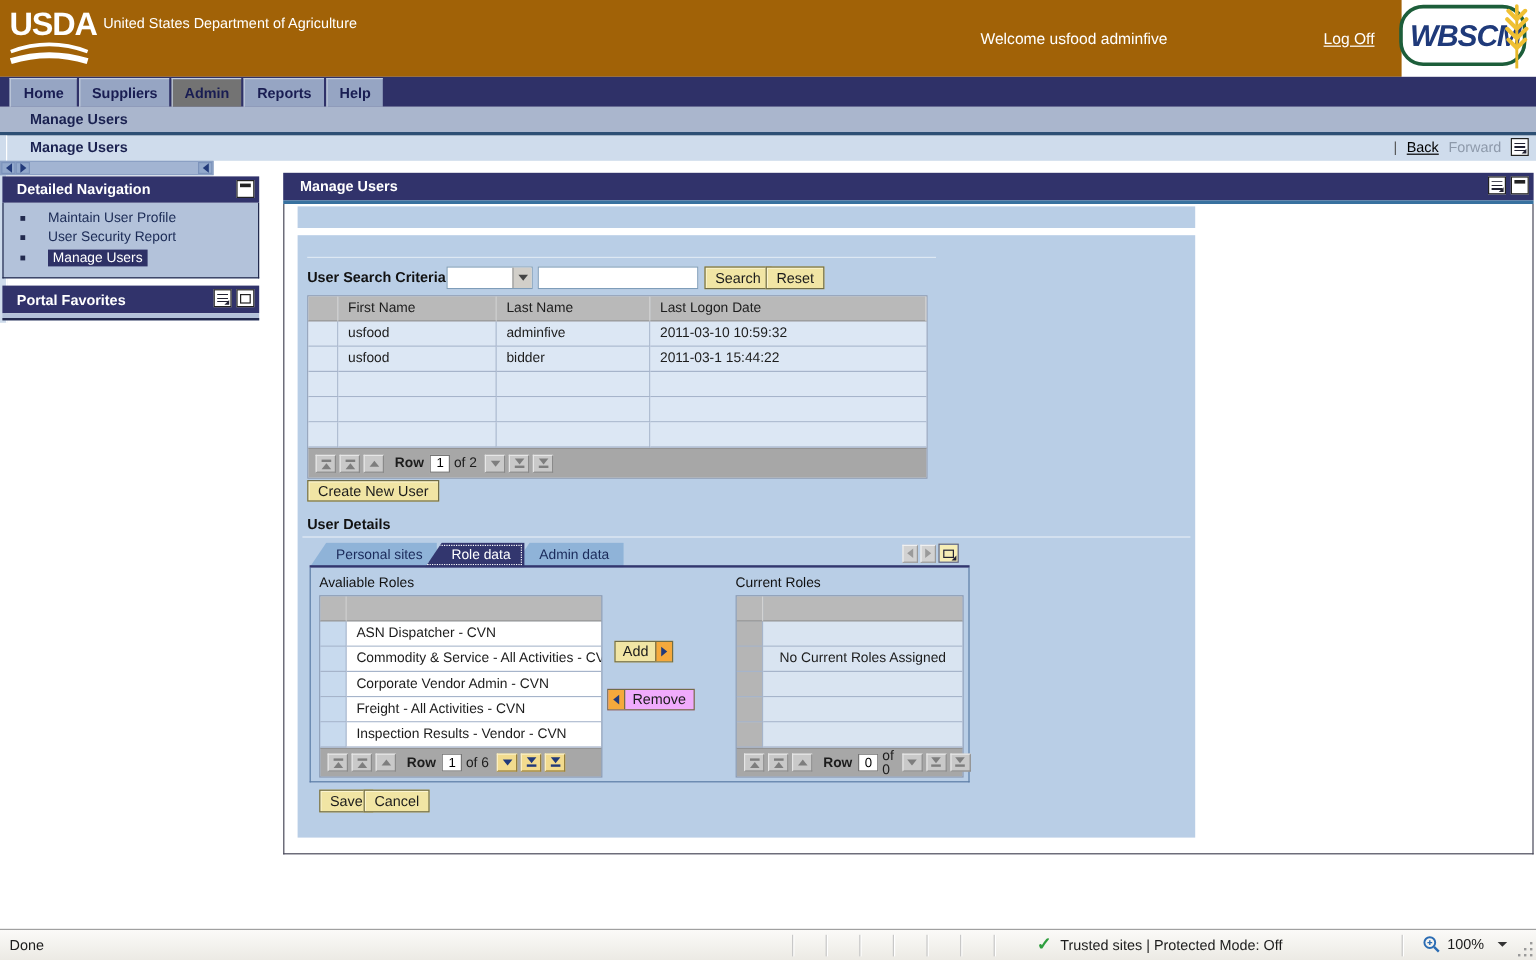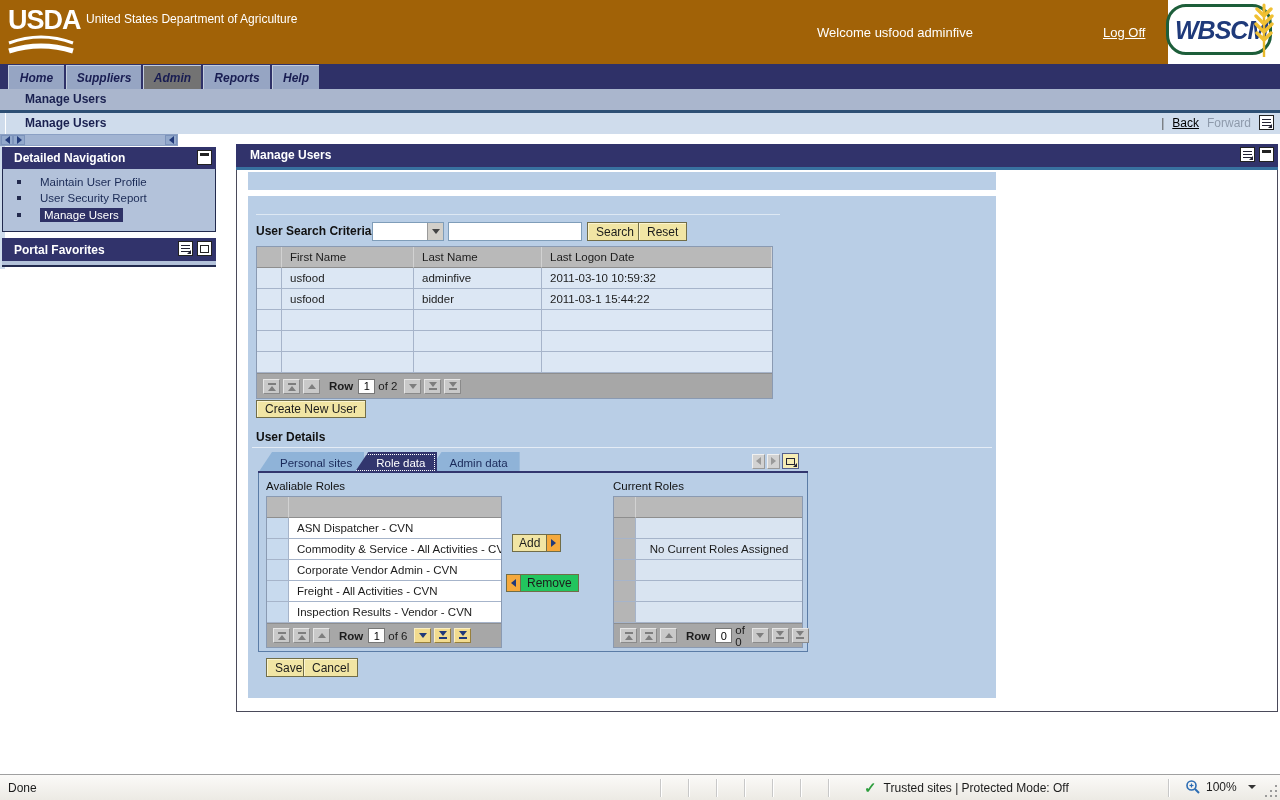--- a/index.html
+++ b/index.html
@@ -12,21 +12,21 @@
   .usda-text { font-weight:bold; font-size:27px; letter-spacing:-1px; line-height:30px; }
   .dept-line { position:absolute; left:86px; top:12px; color:#fff; font-size:12px; }
   .app-title { position:absolute; left:86px; top:33px; color:#fff; font-size:16px; }
   .welcome { position:absolute; left:795px; top:25px; width:200px; text-align:center; color:#fff; font-size:13px; }
   .logoff { position:absolute; left:1103px; top:25px; color:#fff; font-size:13px; text-decoration:underline; cursor:pointer; }
   .wbscm { position:absolute; left:1166px; top:4px; width:106px; height:51px; background:#fff; border:3px solid #1d5e3a; border-radius:20px; }
   .wbscm-text { position:absolute; left:6px; top:9px; font-size:25px; font-weight:bold; font-style:italic; color:#1f3a7a; letter-spacing:-1px; }
 
   
   .tabbar { position:absolute; left:0; top:64px; width:1280px; height:25px; background:#2f3168; }
-  .ntab { position:absolute; top:1px; height:24px; background:#96a5c3; color:#191d52; font-weight:bold; font-size:12px; display:flex; align-items:center; justify-content:center; border-top:1px solid #c3cddd; border-left:1px solid #c3cddd; cursor:pointer;font-style:italic; }
+  .ntab { position:absolute; top:1px; height:24px; background:#96a5c3; color:#191d52; font-weight:bold; font-size:12px; display:flex; align-items:center; justify-content:center; border-top:1px solid #c3cddd; border-left:1px solid #c3cddd; cursor:pointer; }
   .ntab.active { background:#737373; }
   .subnav { position:absolute; left:0; top:89px; width:1280px; height:21px; background:#aab6cd; }
   .subnav-title { position:absolute; left:25px; top:3px; font-weight:bold; font-size:12px; color:#1a2150; }
   .navdiv { position:absolute; left:0; top:110px; width:1280px; height:3px; background:#2d4f74; }
 
   
   .pagebar { position:absolute; left:0; top:113px; width:1280px; height:21px; background:#cfdcec; }
   .pagebar-title { position:absolute; left:25px; top:3px; font-weight:bold; font-size:12px; color:#1a2150; }
   .pb-right { position:absolute; right:6px; top:2px; display:flex; align-items:center; gap:8px; font-size:12px; }
   .pb-sep { color:#555; }
@@ -131,21 +131,21 @@
   .role-table .c0 { width:22px; }
   .role-table .cR { flex:1; border-right:none; }
   .al-table .rrow .c0 { background:#c8daee; cursor:pointer; }
   .al-table .rrow .cR { background:#fff; color:#1c1c1c; cursor:pointer; }
   .cr-table .rrow .c0 { background:#b5b5b5; }
   .cr-table .rrow .cR { background:#d9e4f1; }
   .cr-msg { justify-content:center; padding-left:0; font-size:11.5px; color:#1c1c1c; }
   .role-pager { height:24px; }
 
   .add-btn { position:absolute; left:512px; top:534px; display:flex; align-items:center; height:18px; background:#f1e5a4; border:1px solid #716d48; cursor:pointer; padding:0; }
-  .rem-btn { position:absolute; left:506px; top:574px; display:flex; align-items:center; height:18px; background:#22c55e; border:1px solid #716d48; cursor:pointer; padding:0; }
+  .rem-btn { position:absolute; left:506px; top:574px; display:flex; align-items:center; height:18px; background:#f0abfc; border:1px solid #716d48; cursor:pointer; padding:0; }
   .ar-label { font-size:12px; color:#1c1c1c; padding:0 6px; font-family:"Liberation Sans",sans-serif; }
   .ar-orange { width:14px; align-self:stretch; background:#f5a93c; display:flex; align-items:center; justify-content:center; color:#223a7a; }
   .add-btn .ar-orange { border-left:1px solid #716d48; }
   .rem-btn .ar-orange { border-right:1px solid #716d48; }
 
   .save-btn { position:absolute; left:266px; top:658px; }
   .cancel-btn { position:absolute; left:303px; top:658px; }
 
   
   .statusbar { position:absolute; left:0; top:774px; width:1280px; height:26px; background:linear-gradient(#fbfaf8,#eceae4); border-top:1px solid #a0a0a0; font-size:12px; color:#1c1c1c; }

